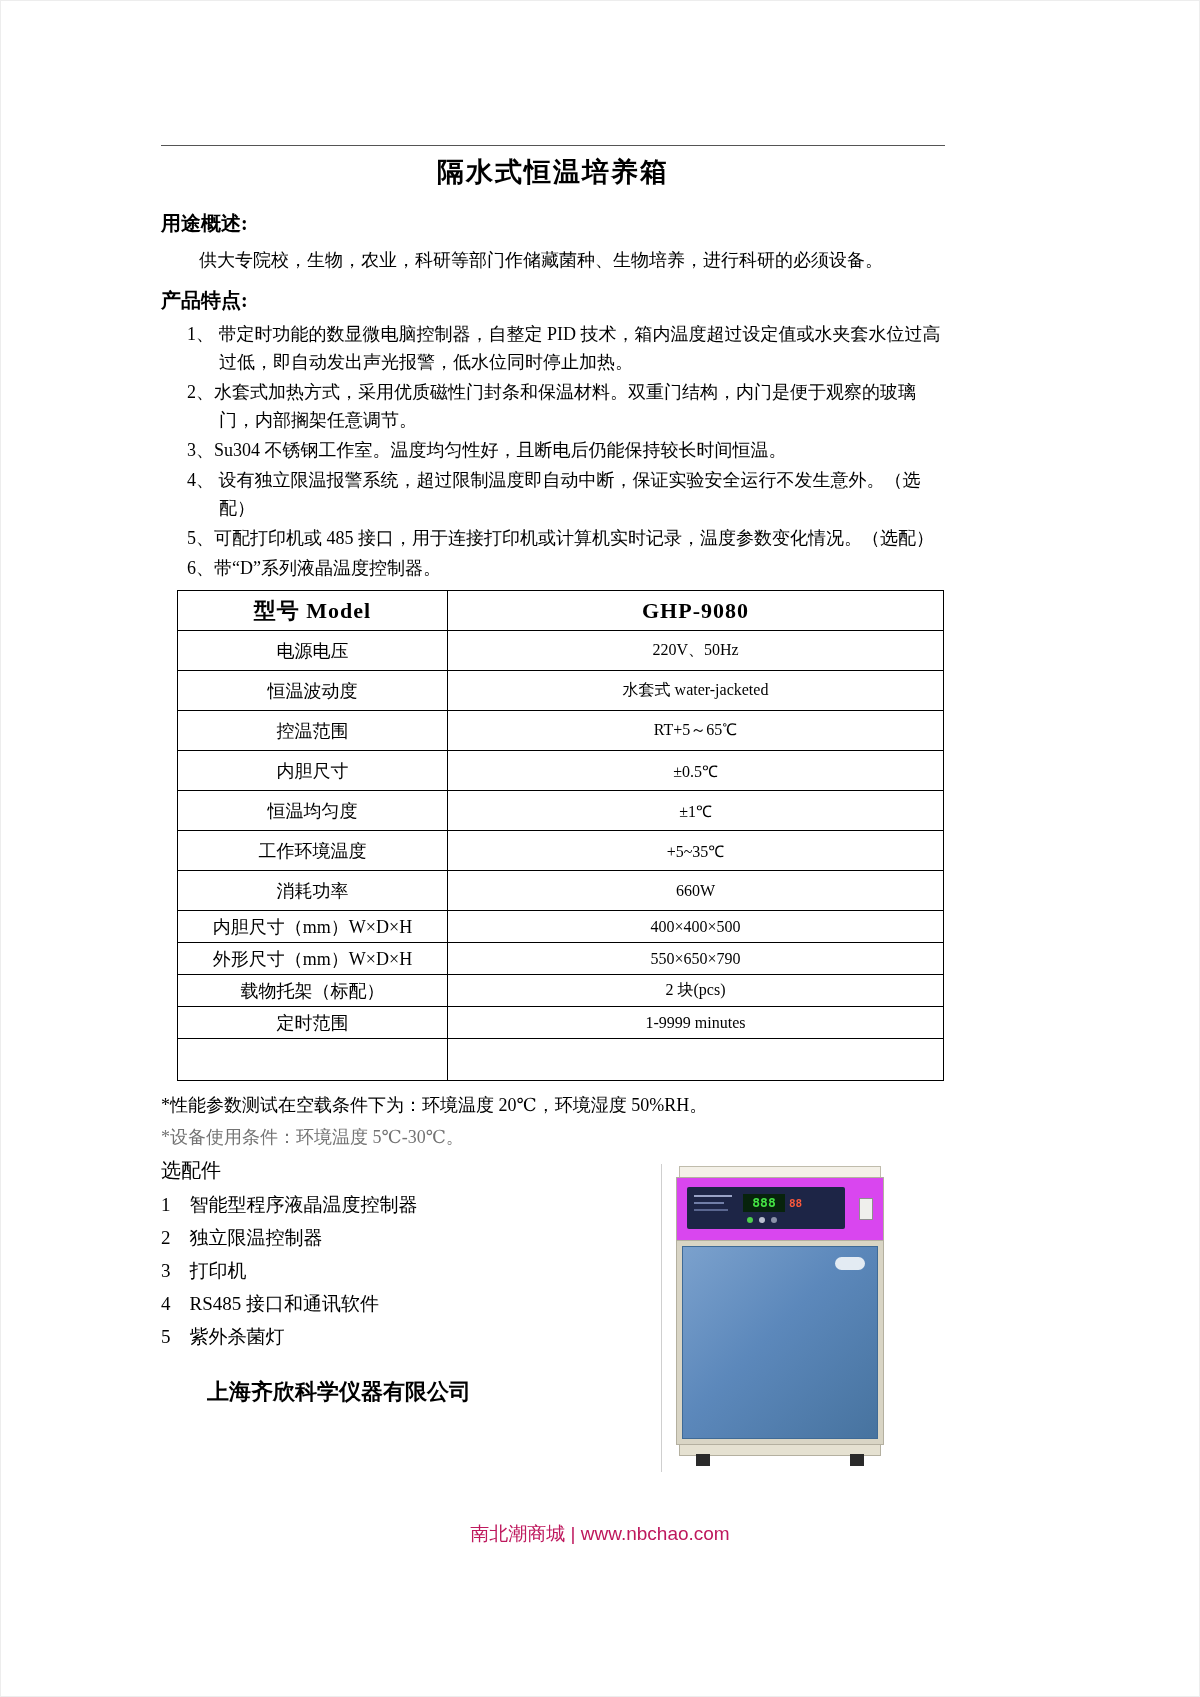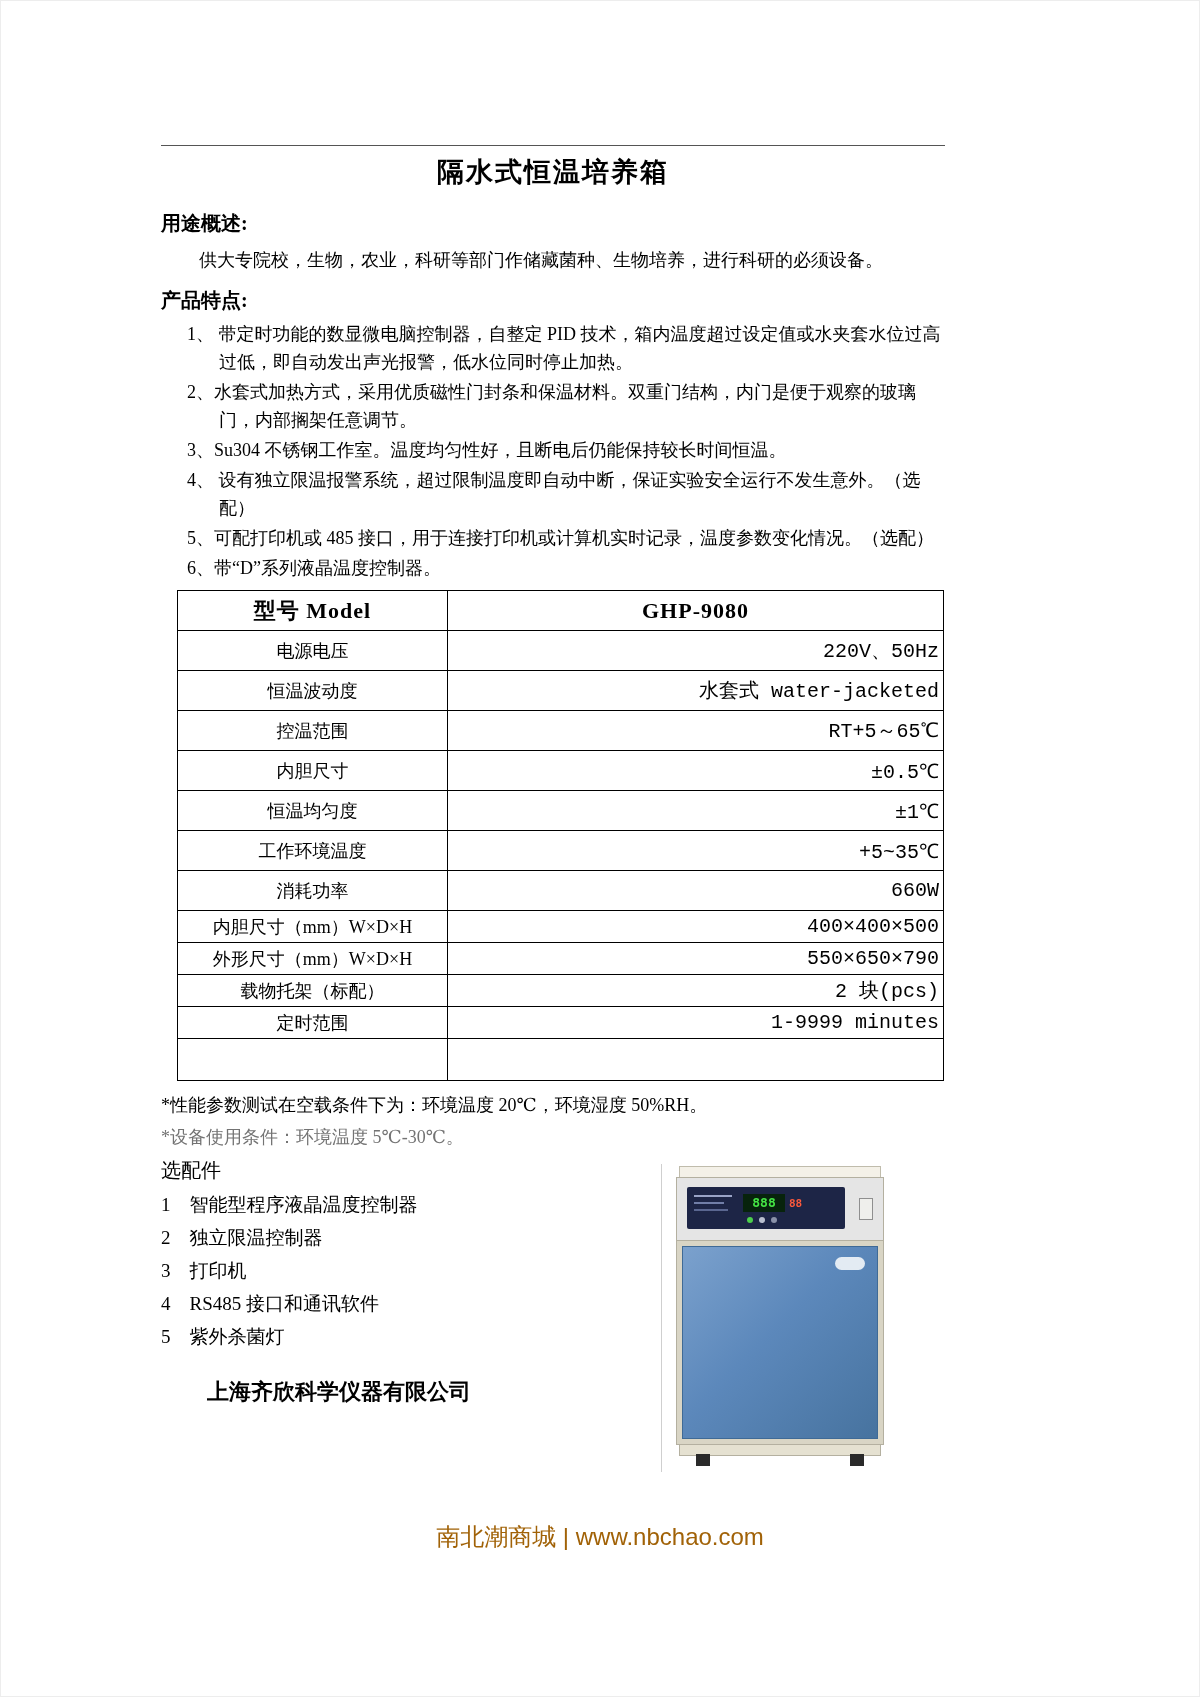--- a/index.html
+++ b/index.html
@@ -19,42 +19,42 @@
 
   .usage-text { margin:8px 0 0 0; padding-left:38px; font-size:18px; line-height:30px; }
 
   ul.features { list-style:none; margin:6px 0 0 0; padding:0 0 0 26px; }
   ul.features li { font-size:18px; line-height:28px; margin-top:2px; padding-left:32px; text-indent:-32px; }
 
   table.specs { border-collapse:collapse; margin:8px 0 0 16px; width:766px; table-layout:fixed;border-radius:20px; }
   table.specs th, table.specs td { border:1px solid #000; text-align:center; vertical-align:middle; padding:0 4px; box-sizing:border-box; }
   table.specs th { font-size:22px; font-weight:bold; height:40px; letter-spacing:1px; }
   table.specs td.lbl { font-size:18px; }
-  table.specs td.val { font-family:Liberation Mono, monospace; font-size:20px;text-align:right; }
+  table.specs td.val { font-family:Liberation Serif, serif; font-size:16px; }
   tr.tall td { height:40px; }
   tr.short td { height:32px; }
   tr.empty td { height:42px; }
 
   .note1 { margin:12px 0 0 0; font-size:18px; }
   .note2 { margin:8px 0 0 0; font-size:18px; color:#737373; }
 
   .acc-heading { margin:8px 0 0 0; font-size:20px; font-weight:normal; }
   ul.accessories { list-style:none; margin:4px 0 0 0; padding:0; }
   ul.accessories li { font-size:19px; line-height:33px; }
 
   .company { margin:24px 0 0 46px; font-size:22px; font-weight:bold; }
 
   .footer { position:absolute; top:1520px; left:0; width:100%; text-align:center;
-            font-size:24px; color:#a16207; font-family:"Liberation Sans","DejaVu Sans",sans-serif; }
+            font-size:19px; color:#be185d; font-family:"Liberation Sans","DejaVu Sans",sans-serif; }
 
   
   .device-wrap { position:absolute; left:660px; top:1163px; width:236px; height:308px; border-left:1px solid #cfcfcf; }
   .device { position:relative; margin:2px 0 0 14px; width:208px; height:300px; }
   .dev-cap  { height:10px; margin:0 3px; background:#f4f1e8; border:1px solid #c0bcac; border-bottom:none; }
-  .dev-head { position:relative; height:62px; background:#e5e5e5; border:1px solid #b4b0a0; }
+  .dev-head { position:relative; height:62px; background:#d946ef; border:1px solid #b4b0a0; }
   .dev-panel { position:absolute; left:10px; top:9px; width:158px; height:42px; background:#1d2546; border-radius:2px; }
   .panel-line1 { position:absolute; left:7px; top:8px;  width:38px; height:2px; background:#99a3c6; }
   .panel-line2 { position:absolute; left:7px; top:15px; width:30px; height:2px; background:#717ea8; }
   .panel-line3 { position:absolute; left:7px; top:22px; width:34px; height:2px; background:#5a6690; }
   .led-green { position:absolute; left:56px; top:7px; width:42px; height:18px; background:#07230c;
                color:#45e645; font:bold 13px "DejaVu Sans Mono",monospace; text-align:center; line-height:18px; }
   .led-red   { position:absolute; left:102px; top:10px; color:#ff5a3c; font:bold 11px "DejaVu Sans Mono",monospace; }
   .btn-dot   { position:absolute; width:6px; height:6px; border-radius:50%; }
   .btn-a { left:60px; bottom:6px; background:#4ccf4c; }
   .btn-b { left:72px; bottom:6px; background:#b9bfcf; }

